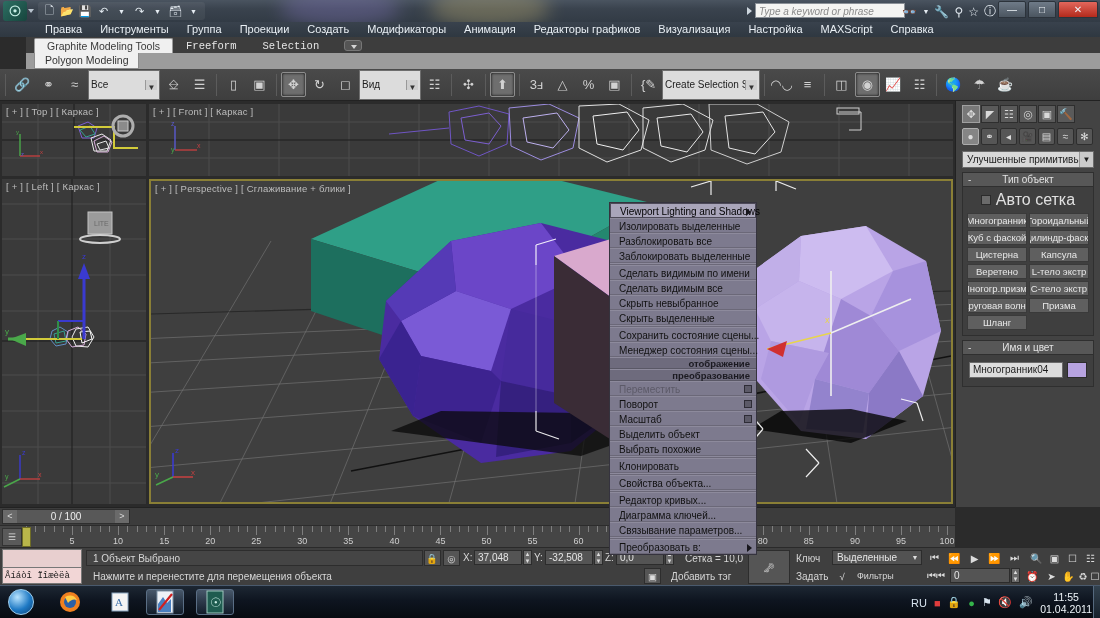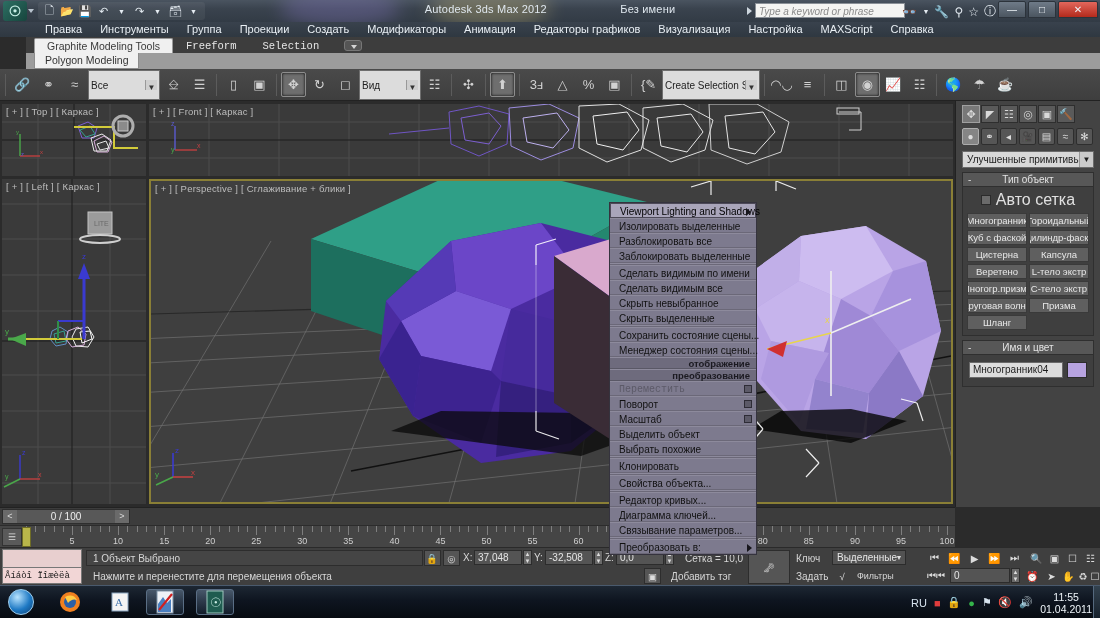--- a/index.html
+++ b/index.html
@@ -63,21 +63,21 @@
 
   
   .maintb{ position:absolute; left:0; top:69px; width:1100px; height:32px;
     background:linear-gradient(180deg,#4a4a4a,#3e3e3e); border-bottom:1px solid #222;
     display:flex; align-items:center; padding-left:2px; gap:1px; }
   .tbtn{ width:25px;height:25px; display:flex;align-items:center;justify-content:center;
     color:#d2d2d2; font-size:13px; border:1px solid transparent; border-radius:2px; flex:none;}
   .tbtn.on{ background:#6e6e6e; border-color:#8d8d8d; box-shadow:inset 0 0 3px #000;}
   .tsep{ width:1px; height:22px; background:#2c2c2c; border-right:1px solid #5c5c5c; margin:0 3px; flex:none;}
   .tbcombo{ height:30px; background:#dcdcdc; border:1px solid #6e6e6e; color:#222;
-    font-size:10px; display:flex; align-items:flex-start; padding:9px 2px; position:relative; flex:none;}
+    font-size:10px; display:flex; align-items:center; padding:9px 2px; position:relative; flex:none;}
   .tbcombo .cv{ flex:1; overflow:hidden; white-space:nowrap; }
   .tbcombo .ca{ width:12px; text-align:center; color:#333; font-size:8px;
     border-left:1px solid #999; background:#cfcfcf; height:100%; line-height:16px;}
 
   
   .vpwrap{ position:absolute; left:0; top:101px; width:955px; height:406px; background:#2b2b2b;}
   .vp{ position:absolute; background:#3a3a3a; overflow:hidden; }
   .vp .vplabel{ position:absolute; left:4px; top:2px; font-size:9.5px; color:#bdbdbd;
     letter-spacing:.2px; white-space:nowrap; z-index:5; }
   .vp.active{ border:2px solid #8a7f36; }
@@ -87,21 +87,21 @@
   .vp-persp{ left:149px; top:78px; width:804px; height:325px; }
   .grid-svg{ position:absolute; left:0; top:0; width:100%; height:100%; }
 
   
   .ctxmenu{ position:absolute; left:609px; top:202px; width:148px;
     background:#7d7a8e; border:1px solid #35333e; z-index:40;
     font-size:10px; color:#111; }
   .ctxmenu .ci{ height:15px; line-height:15px; padding:0 6px 0 9px; position:relative;
     white-space:nowrap; border-top:1px solid #8d8a9c; border-bottom:1px solid #6b6878;}
   .ctxmenu .ci.hl{ background:#a9a5ba; border:1px solid #4d4a58; color:#000; }
-  .ctxmenu .ci.dim{ color:#5c5a68;font-family:Liberation Mono, monospace; }
+  .ctxmenu .ci.dim{ color:#5c5a68; }
   .ctxmenu .ci .arrow{ position:absolute; right:4px; top:4px; width:0;height:0;
     border-top:4px solid transparent;border-bottom:4px solid transparent;border-left:5px solid #17161c;}
   .ctxmenu .ci .chk{ position:absolute; right:4px; top:3px; width:8px;height:8px;
     background:#5c5a68; border:1px solid #2e2c36;}
   .ctxmenu .hdr{ height:12px; line-height:12px; text-align:right; padding-right:6px;
     background:#6e6b7d; color:#1b1a21; font-size:9.5px; font-weight:bold;
     border-top:1px solid #8d8a9c; border-bottom:1px solid #5a5866;}
   .ctxmenu .sep{ height:2px; background:#6b6878; border-top:1px solid #8d8a9c; }
 
   
@@ -207,24 +207,20 @@
     <div class="qat">
       <div class="qi">🗋</div>
       <div class="qi">📂</div>
       <div class="qi">💾</div>
       <div class="qi">↶</div>
       <div class="qi" style="font-size:7px">▼</div>
       <div class="qi">↷</div>
       <div class="qi" style="font-size:7px">▼</div>
       <div class="qi">🗃</div>
       <div class="qi" style="font-size:7px">▼</div>
-    </div>
-    <div class="title-text">
-      <span class="t1">Autodesk 3ds Max  2012</span>
-      <span>Без имени</span>
     </div>
     <div class="searchwrap">
       <div class="search-caret"></div>
       <div class="searchbox">Type a keyword or phrase</div>
     </div>
     <div class="help-icons">
       <span>👓</span>
       <span style="font-size:7px">▼</span>
       <span>🔧</span>
       <span>⚲</span>
@@ -841,21 +837,21 @@
 
     <div class="sfield" style="left:678px; top:2px; width:80px; height:16px; background:#3f3f3f; border-color:#3f3f3f;">Сетка = 10,0</div>
 
     <div class="sbtn" style="left:644px; top:20px; width:17px; height:16px;">▣</div>
     <div class="sfield" style="left:664px; top:20px; width:94px; height:16px; background:#3f3f3f; border-color:#3f3f3f;">Добавить тэг врем</div>
 
     <div class="sbtn" style="left:748px; top:2px; width:42px; height:34px;">🗝</div>
     <div class="sfield" style="left:793px; top:2px; width:42px; height:16px; background:#3f3f3f; border-color:#3f3f3f; padding-left:2px;">Ключ</div>
     <div class="sfield" style="left:793px; top:20px; width:42px; height:16px; background:#3f3f3f; border-color:#3f3f3f; padding-left:2px;">Задать</div>
 
-    <div class="scombo" style="left:832px; top:2px; width:74px;">
+    <div class="scombo" style="left:832px; top:2px; width:90px;">
       <span>Выделенные</span>
       <span class="ca">▼</span>
     </div>
     <div class="sbtn" style="left:832px; top:20px; width:20px; height:16px; background:#3f3f3f; border-color:#3f3f3f;">√</div>
     <div class="sfield" style="left:854px; top:20px; width:68px; height:16px; background:#3f3f3f; border-color:#3f3f3f; padding-left:2px; font-size:9px;">Фильтры ключей</div>
 
     <div class="anbtn" style="left:925px; top:2px; width:19px; height:16px;">⏮</div>
     <div class="anbtn" style="left:945px; top:2px; width:19px; height:16px;">⏪</div>
     <div class="anbtn" style="left:965px; top:2px; width:19px; height:16px;">▶</div>
     <div class="anbtn" style="left:985px; top:2px; width:19px; height:16px;">⏩</div>

